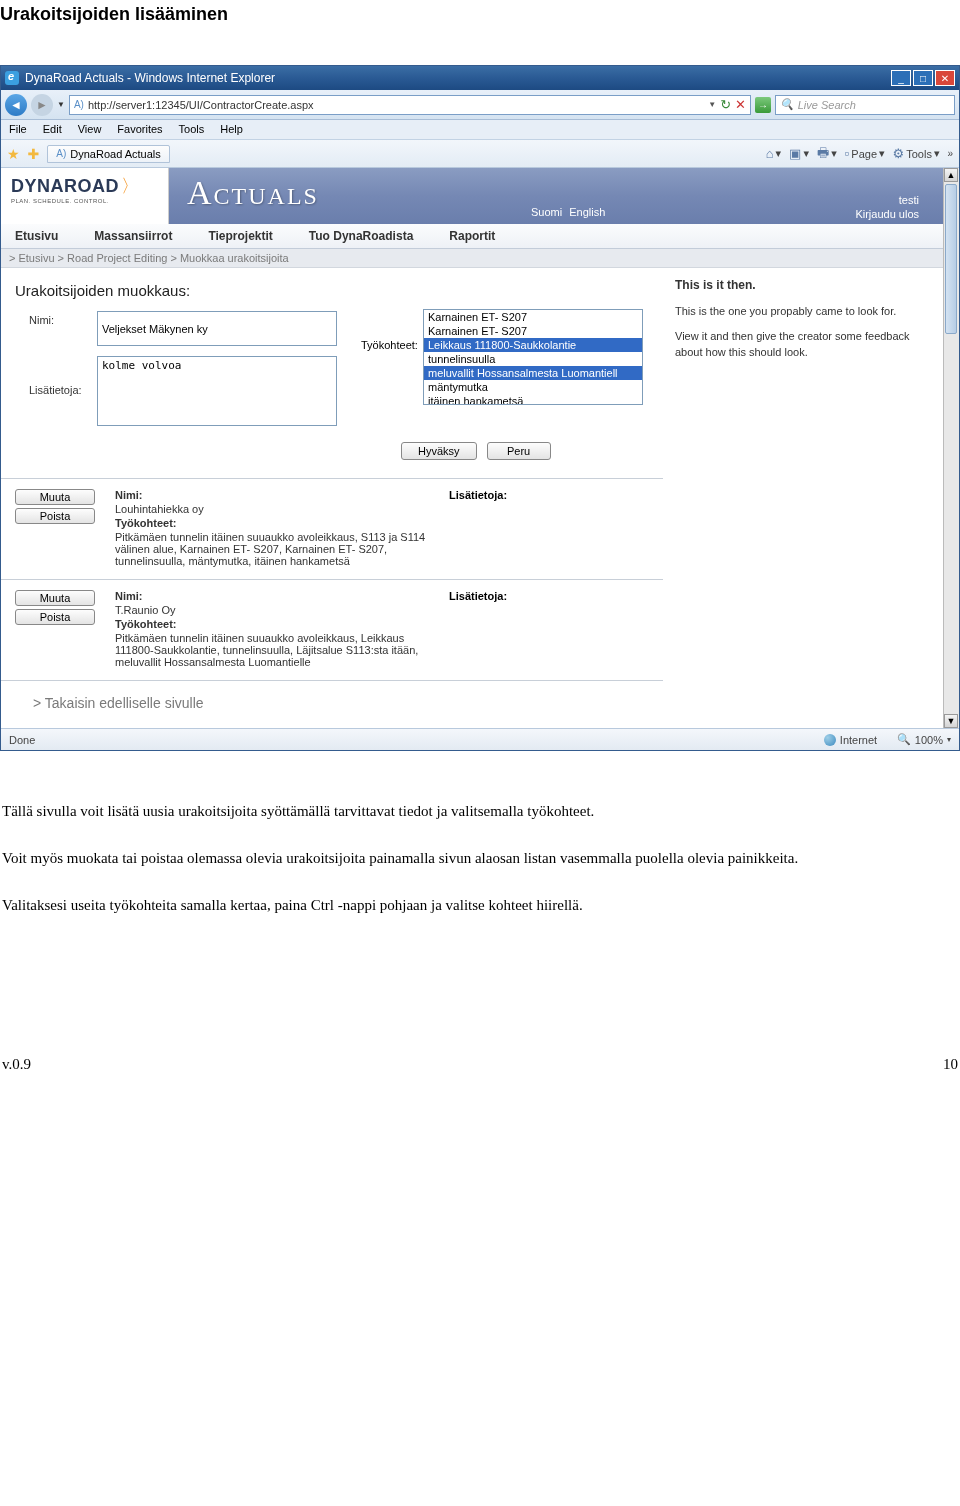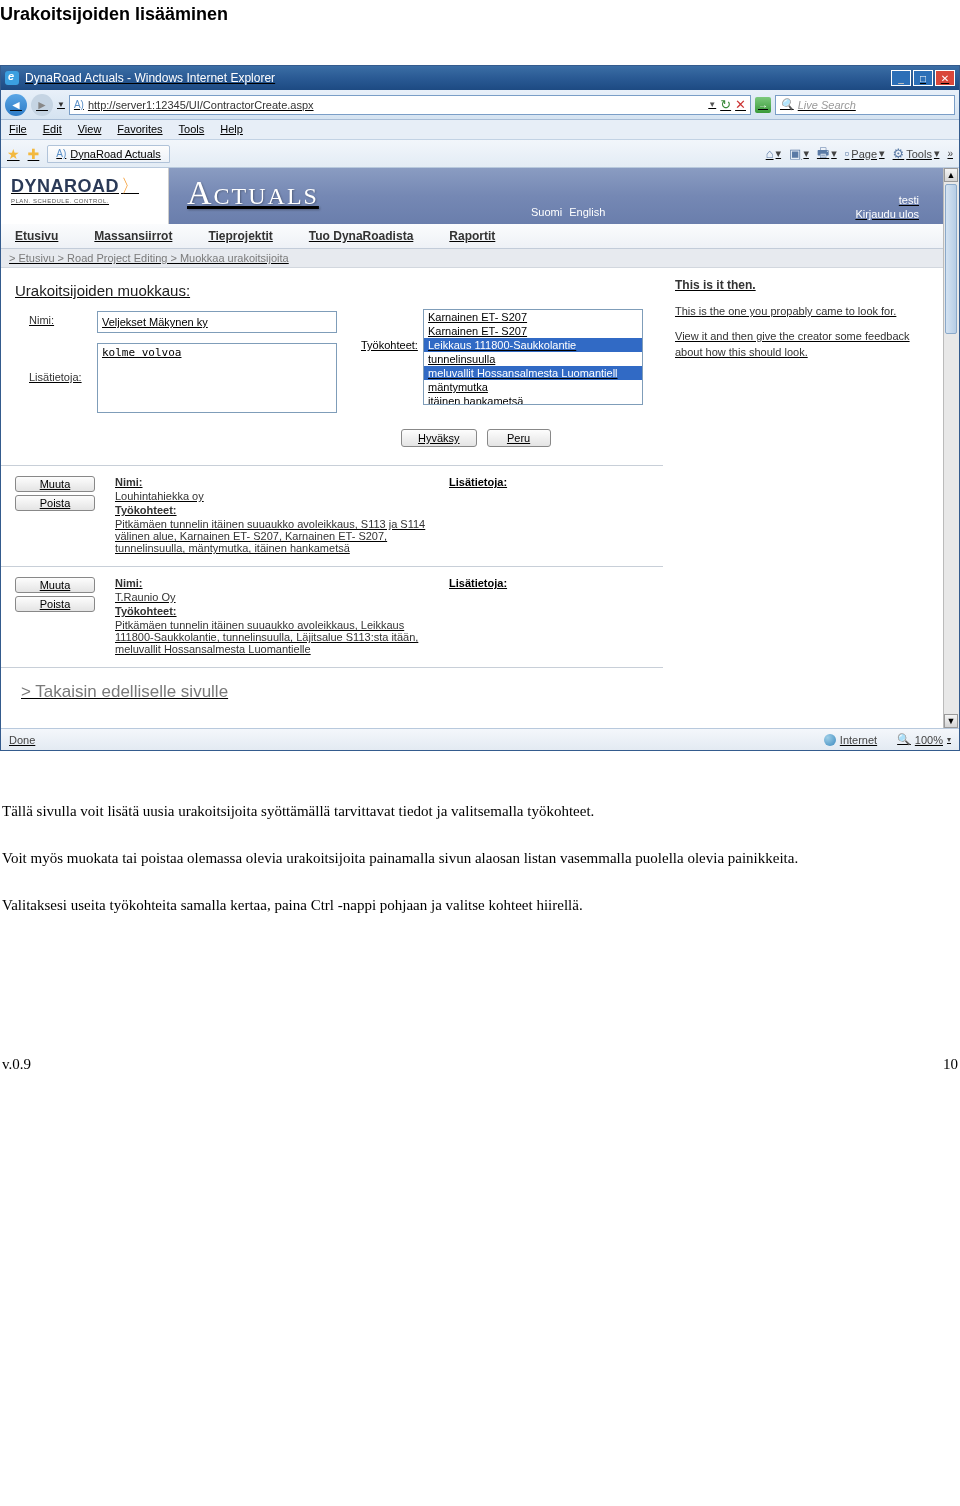--- a/index.html
+++ b/index.html
@@ -11,21 +11,20 @@
     color: #000;
   }
   .doc-title {
     font-size: 18px;
     font-weight: bold;
     padding: 4px 0 40px 0;
   }
   .browser {
     border: 1px solid #345b8d;
     background: #fff;
-    text-decoration: underline;
   }
   .titlebar {
     background: linear-gradient(to bottom, #3b6ea5 0%, #2a5a94 50%, #1d4a82 100%);
     color: #fff;
     display: flex;
     align-items: center;
     justify-content: space-between;
     padding: 2px 4px;
     font-size: 12px;
     height: 24px;
@@ -204,21 +203,21 @@
     padding: 6px 14px 10px;
     color: #222;
   }
   .form-row { display: flex; align-items: flex-start; padding: 2px 14px; gap: 8px; font-size: 11px; }
   .form-label { width: 60px; color: #333; padding-top: 3px; }
   .text-input {
     border: 1px solid #7f9db9;
     padding: 2px 4px;
     font-size: 11px;
     width: 240px;
-    height: 22px;
+    height: 35px;
     background: #fff;
     font-family: inherit;
   }
   .textarea-input {
     border: 1px solid #7f9db9;
     padding: 2px 4px;
     font-size: 11px;
     width: 240px;
     height: 70px;
     background: #fff;
@@ -259,21 +258,21 @@
   }
   .cb-btns { display: flex; flex-direction: column; gap: 3px; width: 80px; }
   .cb-btns .std-btn { min-width: 60px; padding: 1px 8px; }
   .cb-info { flex: 1; color: #333; }
   .cb-info .row { display: flex; margin-bottom: 2px; }
   .cb-info .lbl { font-weight: bold; width: 90px; }
   .cb-info .val { flex: 1; }
   .cb-right { width: 200px; }
   .cb-right .lbl2 { font-weight: bold; }
 
-  .backlink { padding: 10px 20px; color: #7a7a7a; font-size: 17px; }
+  .backlink { padding: 10px 32px; color: #7a7a7a; font-size: 14px; }
 
   .statusbar {
     background: linear-gradient(to bottom, #f4f7fb, #e3eaf2);
     border-top: 1px solid #b8c9dd;
     display: flex;
     align-items: center;
     justify-content: space-between;
     padding: 2px 8px;
     font-size: 11px;
     height: 22px;

